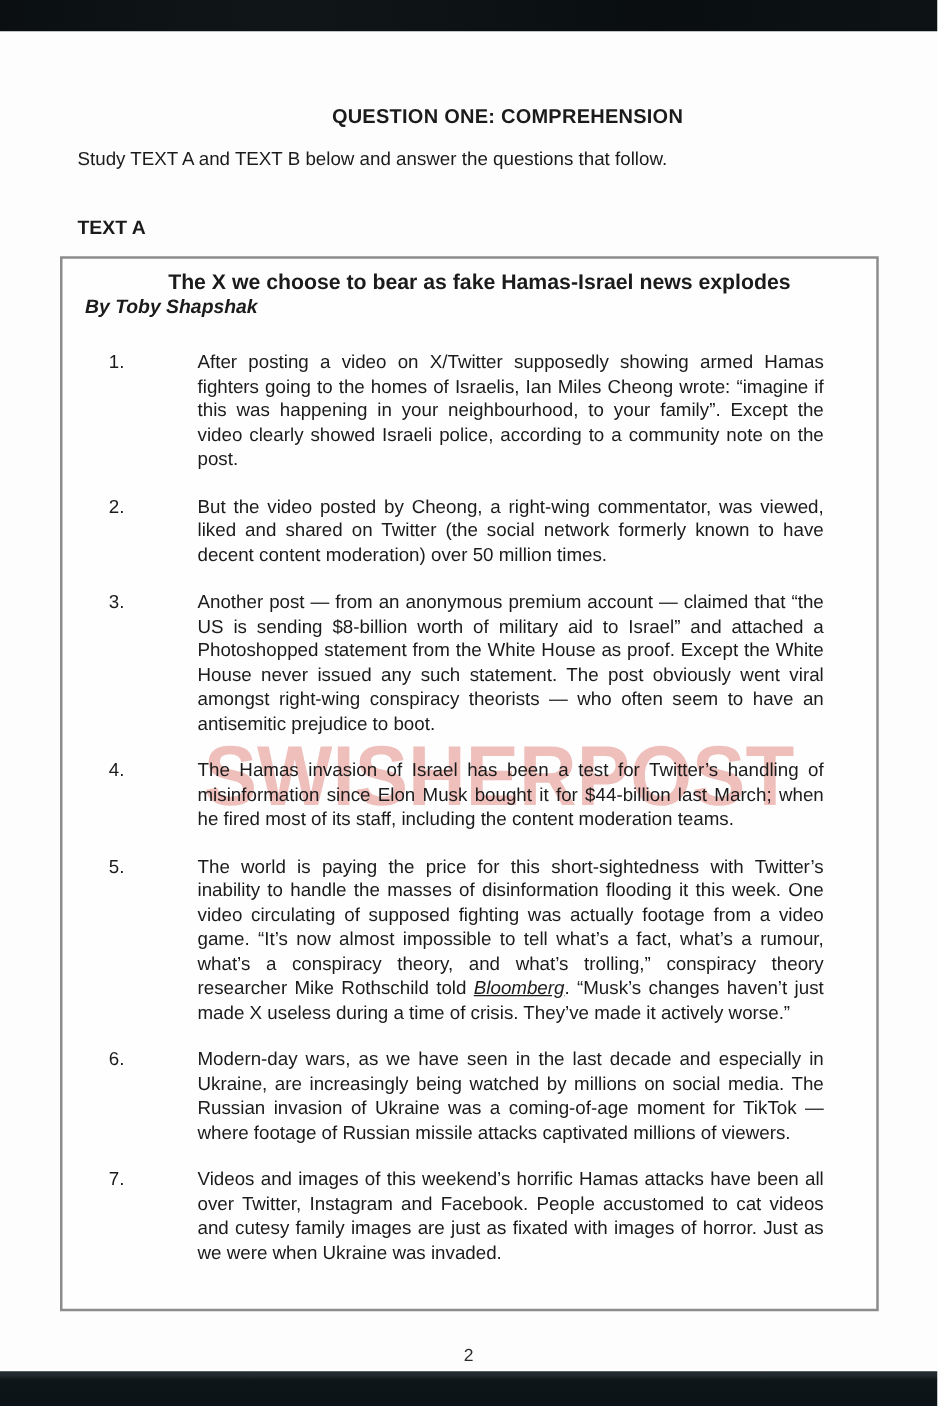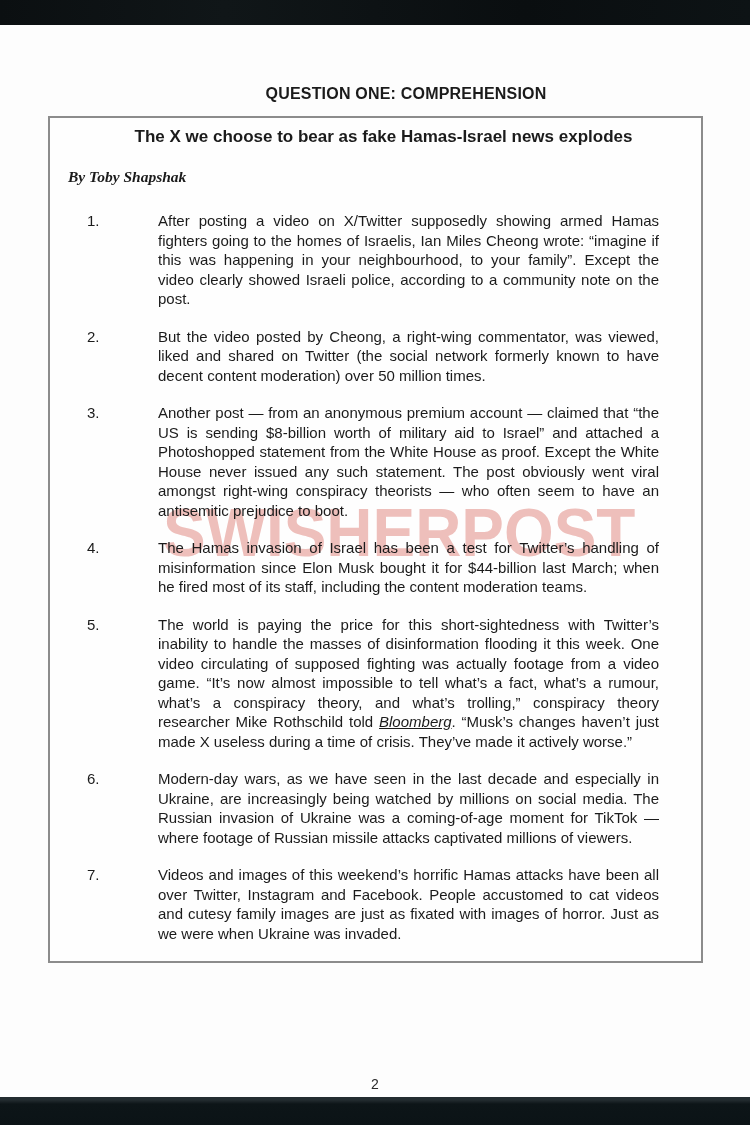--- a/index.html
+++ b/index.html
@@ -36,24 +36,24 @@
     padding-top:8px;
     background:#fefefe;
   }
   .article-title {
     text-align:center; font-weight:bold;
     font-size:17px; line-height:22px;
     position:relative; z-index:2;margin-left:16px;
   }
   .article-title span { display:block; }
   .byline {
-    margin:20px 0 0 18px;
+    margin:0 0 0 18px;
     font-weight:bold; font-style:italic;
     font-size:15.5px;
-    position:relative; z-index:2;font-family:Liberation Serif, serif;
+    position:relative; z-index:2;
   }
   .paragraphs {
     margin:25px 42px 0 37px;
     position:relative; z-index:2;
   }
   .para {
     display:flex;
     margin-bottom:18px;
     font-size:15px; line-height:19.5px;
   }
@@ -77,20 +77,22 @@
     font-size:14px; color:#2a2a2a;
   }
 </style>
 </head>
 <body>
 
 <div class="letterbox top"></div>
 
 <div class="content">
   <div class="q-heading">QUESTION ONE: COMPREHENSION</div>
+  <div class="instruction">Study TEXT A and TEXT B below and answer the questions that follow.</div>
+  <div class="text-label">TEXT A</div>
 
   <div class="article-box">
     <div class="watermark" style="color: rgba(210, 80, 68, 0.36);">SWISHERPOST</div>
     <div class="article-title">
       <span>The X we choose to bear as fake Hamas-Israel news explodes</span>
     </div>
     <div class="byline">By Toby Shapshak</div>
     <div class="paragraphs">
         <div class="para">
           <span class="para-num">1.</span>

